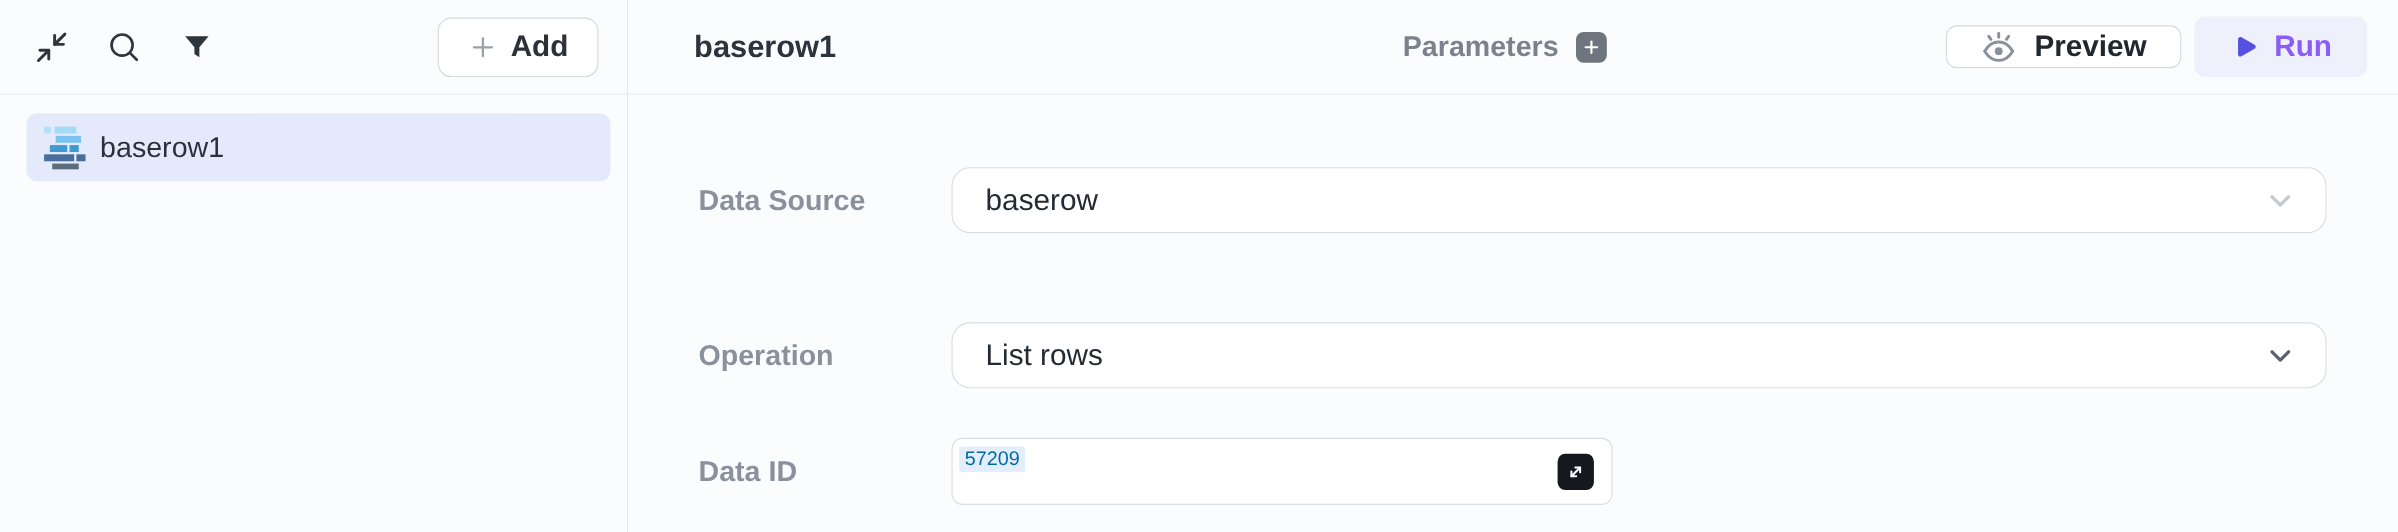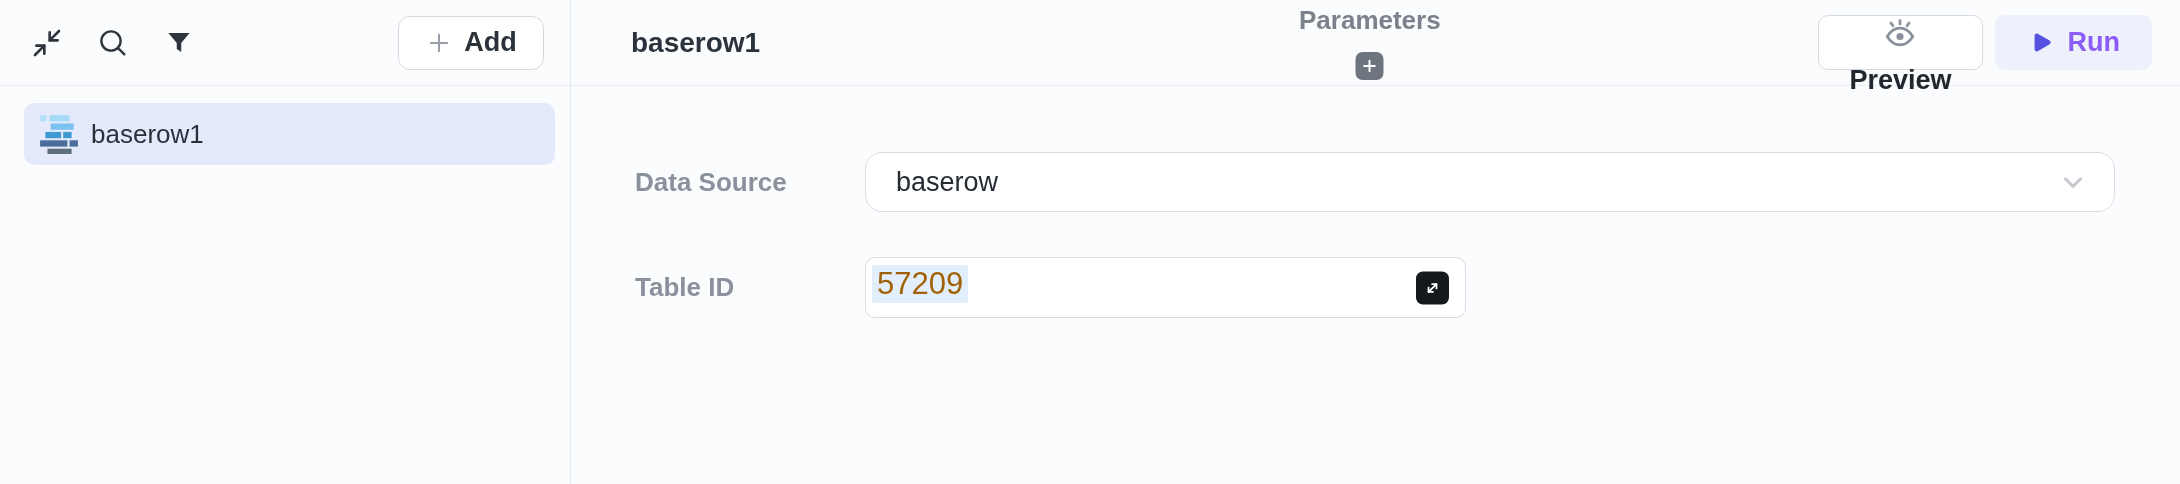--- a/index.html
+++ b/index.html
@@ -23,48 +23,48 @@
   .nav-item { margin:17px 15px 0 24px; height:62px; background:#e4eafb; border-radius:10px;
               display:flex; align-items:center; gap:13px; padding:0 16px; cursor:pointer; }
   .nav-item .lbl { font-size:26px; color:#2a3138; }
 
   
   .main { position:absolute; left:571px; top:0; width:1609px; height:484px; background:#fbfcfd; }
   .main-header { position:relative; height:86px; border-bottom:1px solid #eaecef;
                  display:flex; align-items:center; padding:0 28px 0 60px; }
   .query-title { font-size:28px; font-weight:600; color:#2b333c; }
   .params { position:absolute; left:50%; transform:translateX(-54%);
-            display:flex; align-items:center; gap:16px;flex-direction:column; }
+            display:flex; align-items:center; gap:16px; }
   .params .lbl { font-size:26px; font-weight:600; color:#7b828c; }
   .params-plus { width:28px; height:28px; border-radius:7px; background:#6e757e;
                  display:flex; align-items:center; justify-content:center; cursor:pointer; }
   .header-actions { margin-left:auto; display:flex; align-items:center; gap:12px; }
-  .preview-btn { height:55px; padding:0 30px; background:#ffffff; border:1.5px solid #d7dade;
-                 border-radius:10px; display:flex; align-items:center; gap:15px; cursor:pointer;flex-direction:column; }
+  .preview-btn { height:39px; padding:0 30px; background:#ffffff; border:1.5px solid #d7dade;
+                 border-radius:10px; display:flex; align-items:center; gap:15px; cursor:pointer; }
   .preview-btn .lbl { font-size:27px; font-weight:700; color:#21272e; }
   .run-btn { height:55px; padding:0 32px; background:#eef0fc; border:none; border-radius:10px;
              display:flex; align-items:center; gap:15px; cursor:pointer; }
   .run-btn .lbl { font-size:27px; font-weight:700; color:#8b5cf6; }
 
   
   .form { padding:66px 65px 0 64px; }
   .form-row { display:flex; align-items:flex-end; }
   .form-row + .form-row.gap-lg { margin-top:81px; }
   .form-row + .form-row.gap-md { margin-top:45px; }
   .field-label { width:230px; flex:none; font-size:26px; font-weight:600; color:#8a919c;
                  align-self:center; }
   .select-box { position:relative; flex:1; height:60px; background:#ffffff;
                 border:1.5px solid #d9dde3; border-radius:17px;
                 display:flex; align-items:center; padding:0 70px 0 30px; cursor:pointer; }
   .select-box .value { font-size:27px; color:#242b33; }
   .select-box .chev { position:absolute; right:26px; top:50%; transform:translateY(-50%); }
   .code-input { position:relative; width:601px; height:61px; background:#ffffff;
                 border:1.5px solid #d9dde3; border-radius:10px; padding:7px 60px 0 6px;
                 cursor:text; }
-  .token { display:inline-block; font-size:31px; color:#a16207; background:#e3eefc;
+  .token { display:inline-block; font-size:18px; color:#0369a1; background:#e3eefc;
            padding:1px 5px; border-radius:2px; }
   .expand-btn { position:absolute; right:16px; top:50%; transform:translateY(-50%);
                 width:33px; height:33px; background:#15181d; border-radius:7px;
                 display:flex; align-items:center; justify-content:center; cursor:pointer; }
   svg { display:block; }
 </style>
 </head>
 <body>
 
 <div class="app">
@@ -163,23 +163,34 @@
         <div class="select-box">
           <span class="value">baserow</span>
           <span class="chev">
             <svg width="30" height="30" viewBox="0 0 24 24" fill="none" stroke="#c6cad0" stroke-width="2.4" stroke-linecap="round" stroke-linejoin="round">
               <polyline points="6 9.5 12 15.5 18 9.5"></polyline>
             </svg>
           </span>
         </div>
       </div>
 
+      <div class="form-row gap-lg">
+        <div class="field-label">Operation</div>
+        <div class="select-box">
+          <span class="value">List rows</span>
+          <span class="chev">
+            <svg width="30" height="30" viewBox="0 0 24 24" fill="none" stroke="#5a626b" stroke-width="2.4" stroke-linecap="round" stroke-linejoin="round">
+              <polyline points="6 9.5 12 15.5 18 9.5"></polyline>
+            </svg>
+          </span>
+        </div>
+      </div>
 
       <div class="form-row gap-md">
-        <div class="field-label">Table ID</div>
+        <div class="field-label">Data ID</div>
         <div class="code-input">
           <span class="token">57209</span>
           <span class="expand-btn">
             <svg width="19" height="19" viewBox="0 0 24 24" fill="none" stroke="#ffffff" stroke-width="2.3" stroke-linecap="round" stroke-linejoin="round">
               <line x1="7" y1="17" x2="17" y2="7"></line>
               <polyline points="11.5 7 17 7 17 12.5"></polyline>
               <polyline points="12.5 17 7 17 7 11.5"></polyline>
             </svg>
           </span>
         </div>

